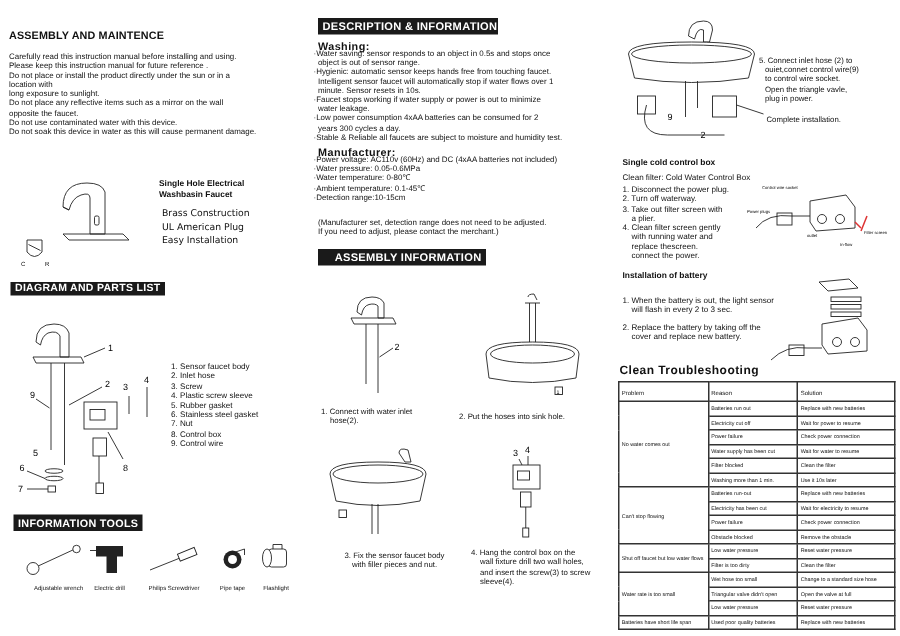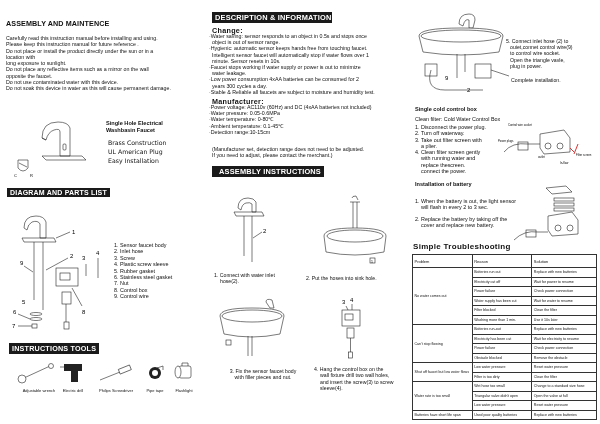--- a/index.html
+++ b/index.html
@@ -101,21 +101,21 @@
   <div>2. Inlet hose</div>
   <div>3. Screw</div>
   <div>4. Plastic screw sleeve</div>
   <div>5. Rubber gasket</div>
   <div>6. Stainless steel gasket</div>
   <div>7. Nut</div>
   <div>8. Control box</div>
   <div>9. Control wire</div>
 </div>
 
-<div class="abs h-bar" style="left:9px;top:343px;font-size:7.2px;">INSTRUCTIONS TOOLS</div>
+<div class="abs h-bar" style="left:9px;top:343px;font-size:7.2px;">INFORMATION TOOLS</div>
 
 <div class="abs" style="left:10px;top:362px;width:58px;height:32px;">
   <svg width="58" height="22">
     <line class="ln" x1="14" y1="16" x2="40" y2="4" stroke-width="2.5"></line>
     <circle class="lnf" cx="12" cy="17" r="4"></circle>
     <circle class="lnf" cx="41" cy="4" r="2.5"></circle>
   </svg>
   <div class="tool-label">Adjustable wrench</div>
 </div>
 <div class="abs" style="left:58px;top:362px;width:30px;height:32px;">
@@ -144,21 +144,21 @@
 <div class="abs" style="left:170px;top:362px;width:28px;height:32px;">
   <svg width="28" height="22">
     <rect class="lnf" x="9" y="4" width="12" height="12" rx="2"></rect>
     <ellipse class="lnf" cx="8" cy="10" rx="3" ry="6"></ellipse>
     <path class="ln" d="M12,4 L12,1 L18,1 L18,4"></path>
   </svg>
   <div class="tool-label">Flashlight</div>
 </div>
 
 <div class="abs h-bar" style="left:212px;top:12px;font-size:7.4px;width:120px;">DESCRIPTION &amp; INFORMATION</div>
-<div class="abs sub" style="left:212px;top:26px;">Change:</div>
+<div class="abs sub" style="left:212px;top:26px;">Washing:</div>
 <div class="abs txt bul" style="left:209px;top:33px;font-size:5.3px;line-height:6.2px;">
   <div>·<span>Water saving: sensor responds to an object in 0.5s and stops once</span></div>
   <div>&nbsp;&nbsp;<span>object is out of sensor range.</span></div>
   <div>·<span>Hygienic: automatic sensor keeps hands free from touching faucet.</span></div>
   <div>&nbsp;&nbsp;<span>Intelligent sensor faucet will automatically stop if water flows over 1</span></div>
   <div>&nbsp;&nbsp;<span>minute. Sensor resets in 10s.</span></div>
   <div>·<span>Faucet stops working if water supply or power is out to minimize</span></div>
   <div>&nbsp;&nbsp;<span>water leakage.</span></div>
   <div>·<span>Low power consumption 4xAA batteries can be consumed for 2</span></div>
   <div>&nbsp;&nbsp;<span>years 300 cycles a day.</span></div>
@@ -171,21 +171,21 @@
   <div>·<span>Water pressure: 0.05-0.6MPa</span></div>
   <div>·<span>Water temperature: 0-80℃</span></div>
   <div>·<span>Ambient temperature: 0.1-45℃</span></div>
   <div>·<span>Detection range:10-15cm</span></div>
 </div>
 <div class="abs txt" style="left:212px;top:146px;font-size:5.3px;line-height:6.2px;">
   <div>(Manufacturer set, detection range does not need to be adjusted.</div>
   <div>If you need to adjust, please contact the merchant.)</div>
 </div>
 
-<div class="abs h-bar" style="left:212px;top:166px;font-size:7.4px;width:112px;">ASSEMBLY INSTRUCTIONS</div>
+<div class="abs h-bar" style="left:212px;top:166px;font-size:7.4px;width:112px;">ASSEMBLY INFORMATION</div>
 
 <svg class="abs" style="left:230px;top:196px;" width="50" height="70">
   <path class="ln" d="M8,12 Q8,2 18,2 Q24,2 26,6 L26,16 L22,16 L22,8 Q20,6 16,7 Q12,8 11,14 Z"></path>
   <path class="ln" d="M4,16 L32,16 L34,20 L6,20 Z"></path>
   <line class="ln" x1="14" y1="20" x2="14" y2="60"></line>
   <line class="ln" x1="22" y1="20" x2="22" y2="66" stroke-width="1.2"></line>
   <line class="ln" x1="23" y1="42" x2="32" y2="36"></line>
   <text class="num" x="33" y="37" font-family="Liberation Sans, sans-serif">2</text>
 </svg>
 <div class="abs cap" style="left:214px;top:272px;">
@@ -301,21 +301,21 @@
   <rect class="ln" x="44" y="18" width="20" height="3"></rect>
   <rect class="ln" x="44" y="23" width="20" height="3"></rect>
   <rect class="ln" x="44" y="28" width="20" height="3"></rect>
   <path class="lnf" d="M38,36 L62,32 L68,40 L68,54 L42,56 L38,50 Z"></path>
   <circle class="ln" cx="48" cy="48" r="3"></circle>
   <circle class="ln" cx="60" cy="48" r="3"></circle>
   <path class="ln" d="M4,60 Q14,50 28,52 L38,52"></path>
   <rect class="ln" x="16" y="50" width="10" height="7"></rect>
 </svg>
 
-<div class="abs" style="left:413px;top:242px;font-weight:bold;font-size:8px;letter-spacing:0.3px;">Simple Troubleshooting</div>
+<div class="abs" style="left:413px;top:242px;font-weight:bold;font-size:8px;letter-spacing:0.3px;">Clean Troubleshooting</div>
 
 <table class="abs ts" style="left:412px;top:254px;width:185px;">
   <colgroup>
       <col style="width:60px">
       <col style="width:60px">
       <col style="width:65px">
     </colgroup>
   <tbody>
       <tr class="hdr">
     <td>Problem</td>

